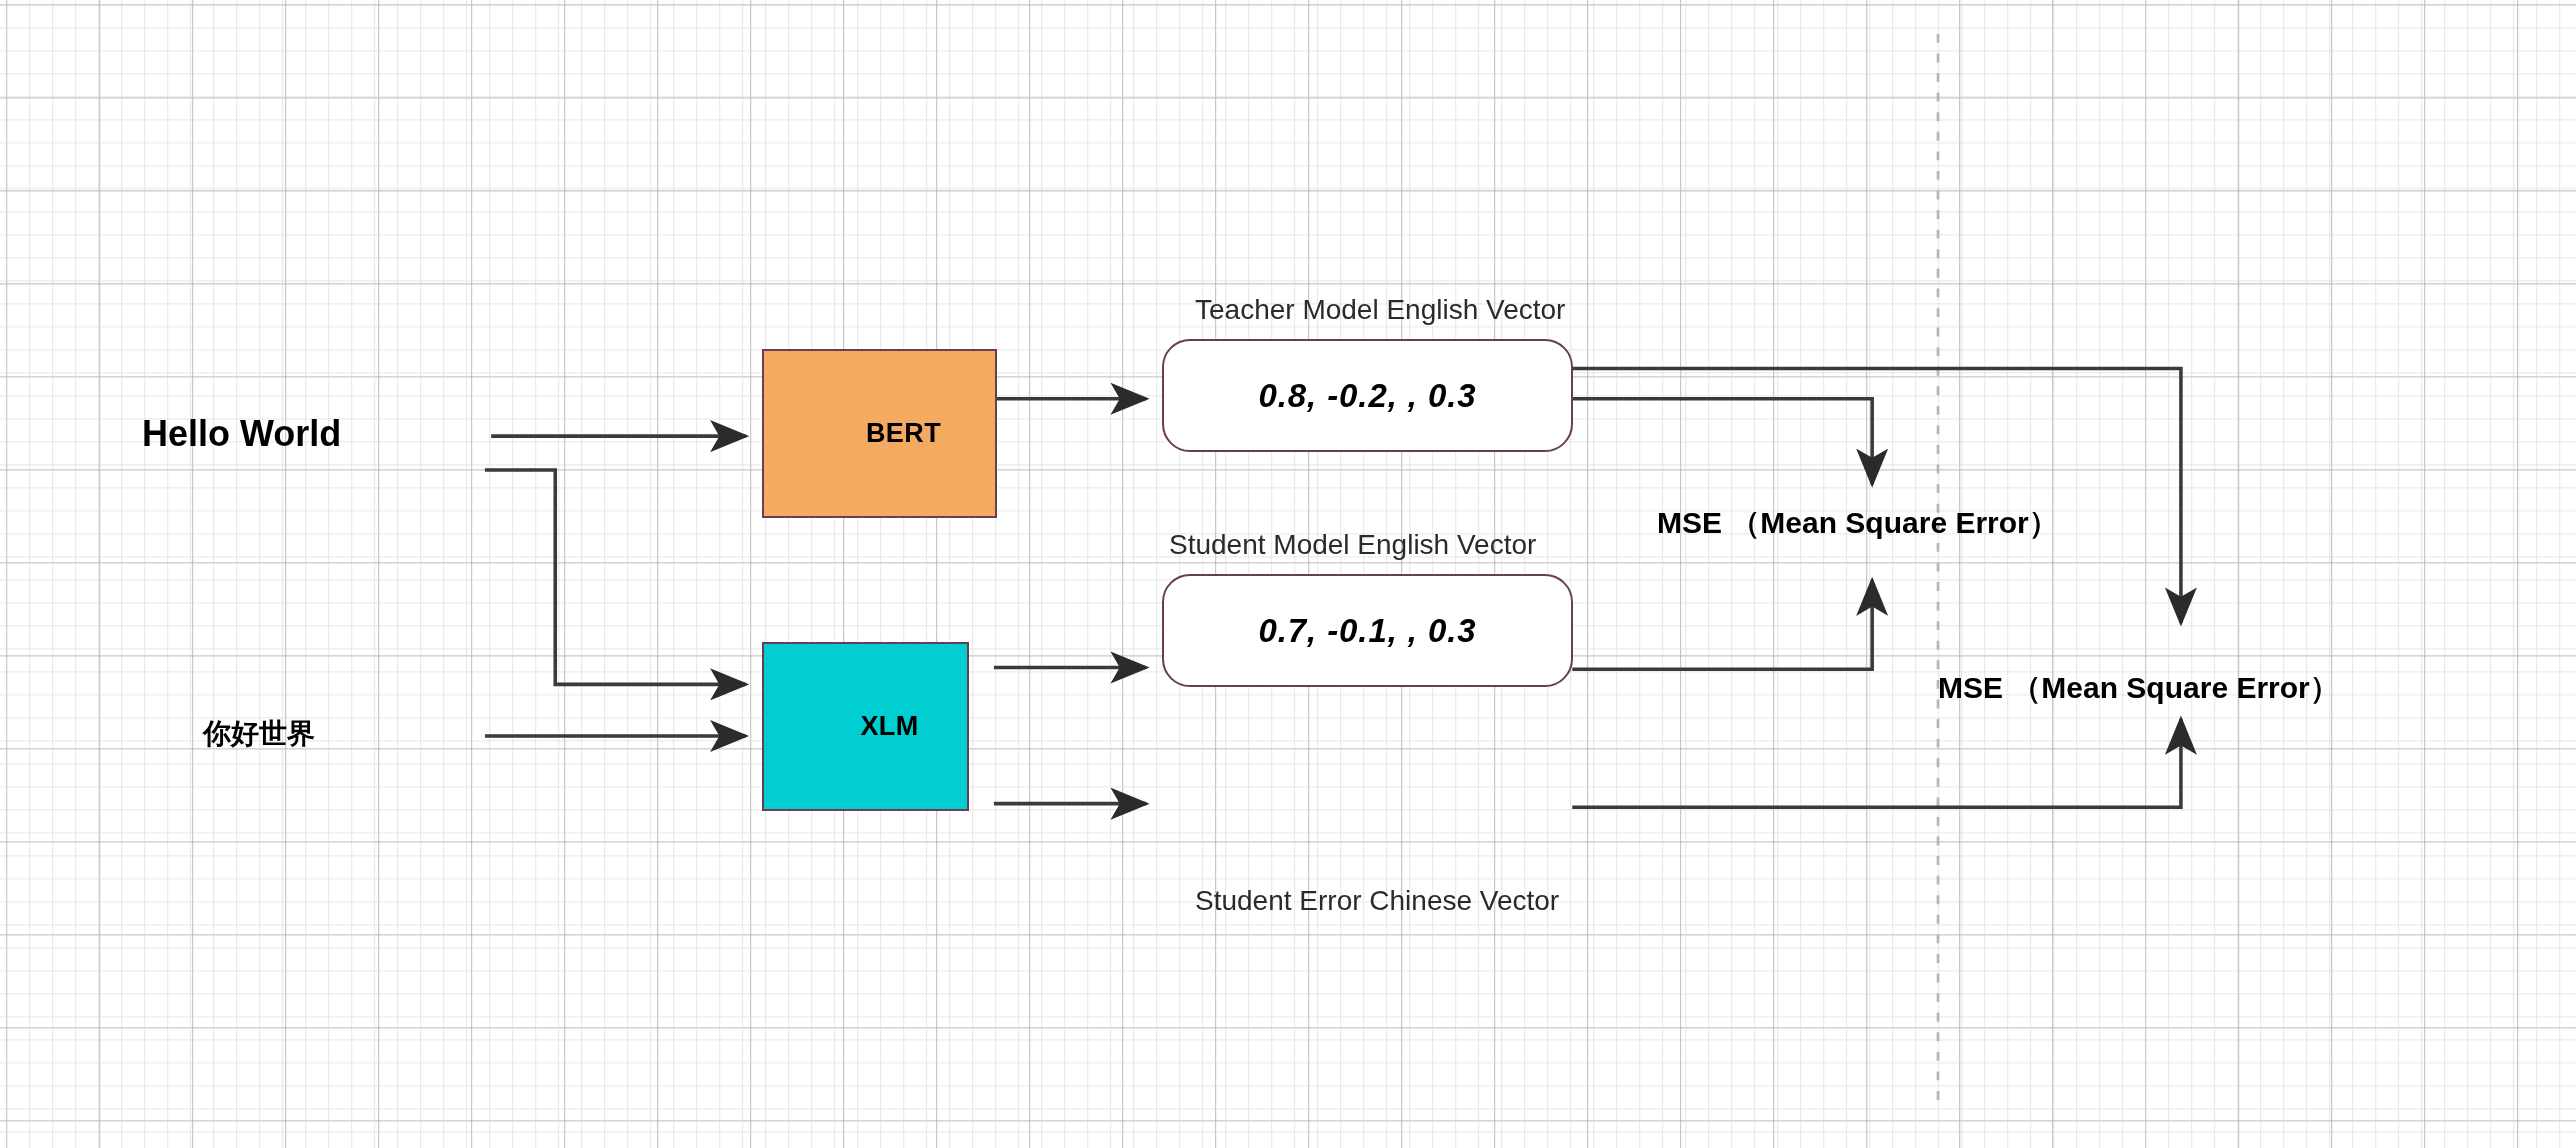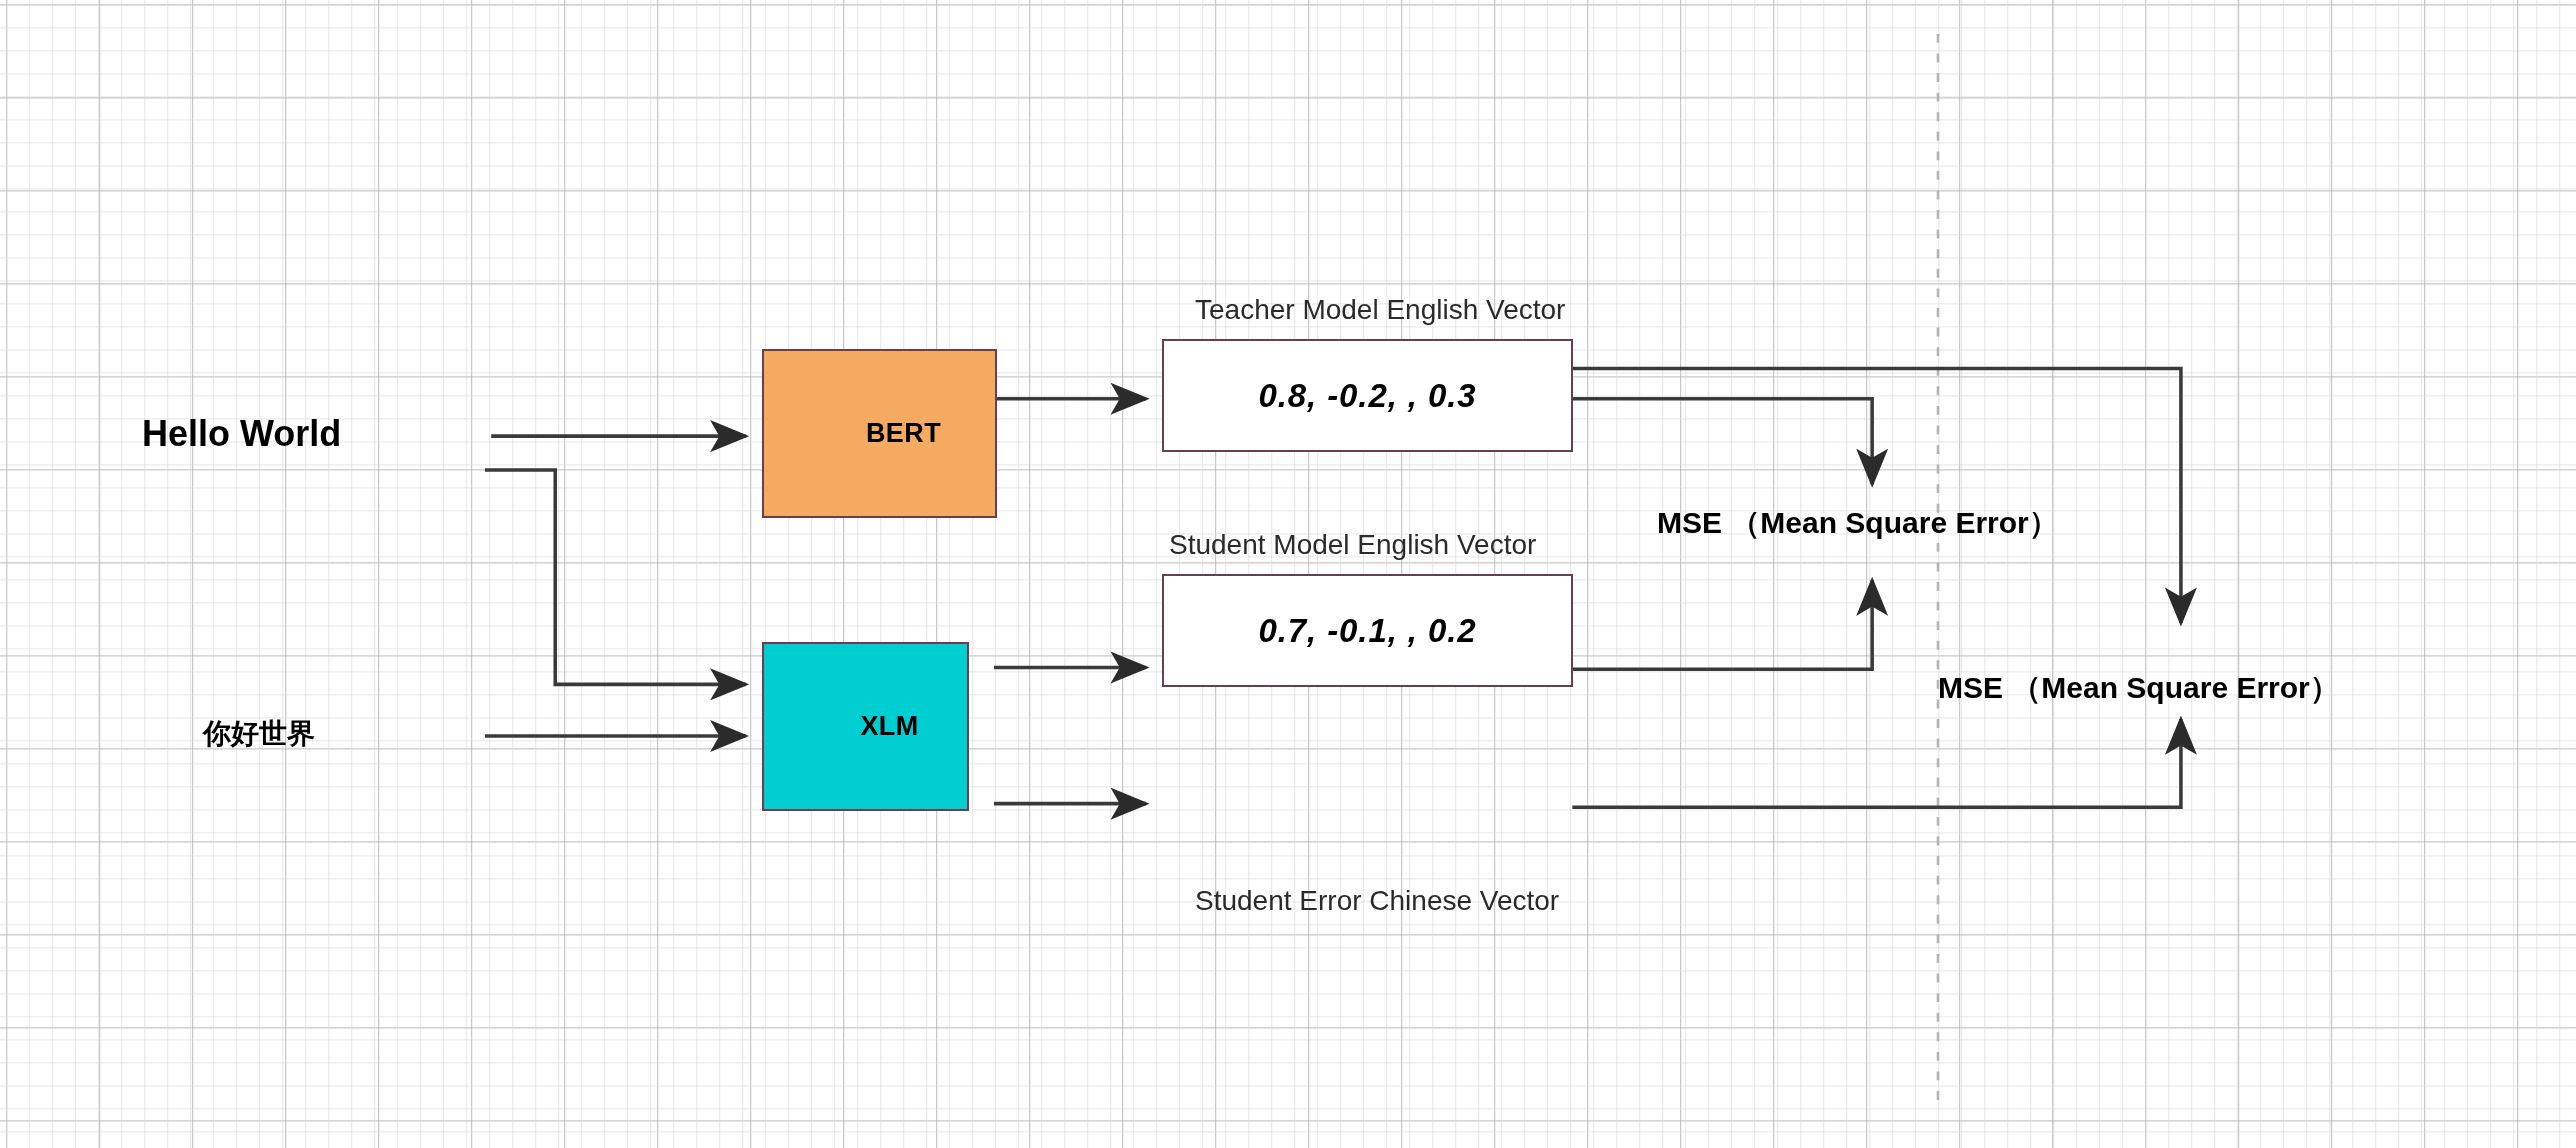--- a/index.html
+++ b/index.html
@@ -58,20 +58,21 @@
     font-size: 27px;
     letter-spacing: 0.4px;
     padding-left: 48px;
   }
   .node.vector {
     background: #ffffff;
     font-size: 33px;
     font-style: italic;
     font-weight: bold;
     letter-spacing: 0.9px;
+    border-radius: 28px;
   }
   .caption {
     position: absolute;
     font-size: 28px;
     color: #2a2a2a;
     font-weight: normal;
     white-space: nowrap;
   }
   .input-text {
     position: absolute;
@@ -140,21 +141,21 @@
     <span>XLM</span>
   </div>
 
   <div class="caption" style="left:1195px; top:294px;">Teacher Model English Vector</div>
   <div class="node vector" style="left:1162px; top:339px; width:411px; height:113px;">
     <span>0.8,  -0.2,  ,  0.3</span>
   </div>
 
   <div class="caption" style="left:1169px; top:529px;">Student Model English Vector</div>
   <div class="node vector" style="left:1162px; top:574px; width:411px; height:113px;">
-    <span>0.7,  -0.1,  ,  0.2</span>
+    <span>0.7,  -0.1,  ,  0.3</span>
   </div>
 
   <div class="caption" style="left:1195px; top:885px;">Student Error Chinese Vector</div>
 
   <div class="mse-label" style="left:1657px; top:503px;">MSE （Mean Square Error）</div>
 
   <div class="mse-label" style="left:1938px; top:668px;">MSE （Mean Square Error）</div>
 
 </div>
 

